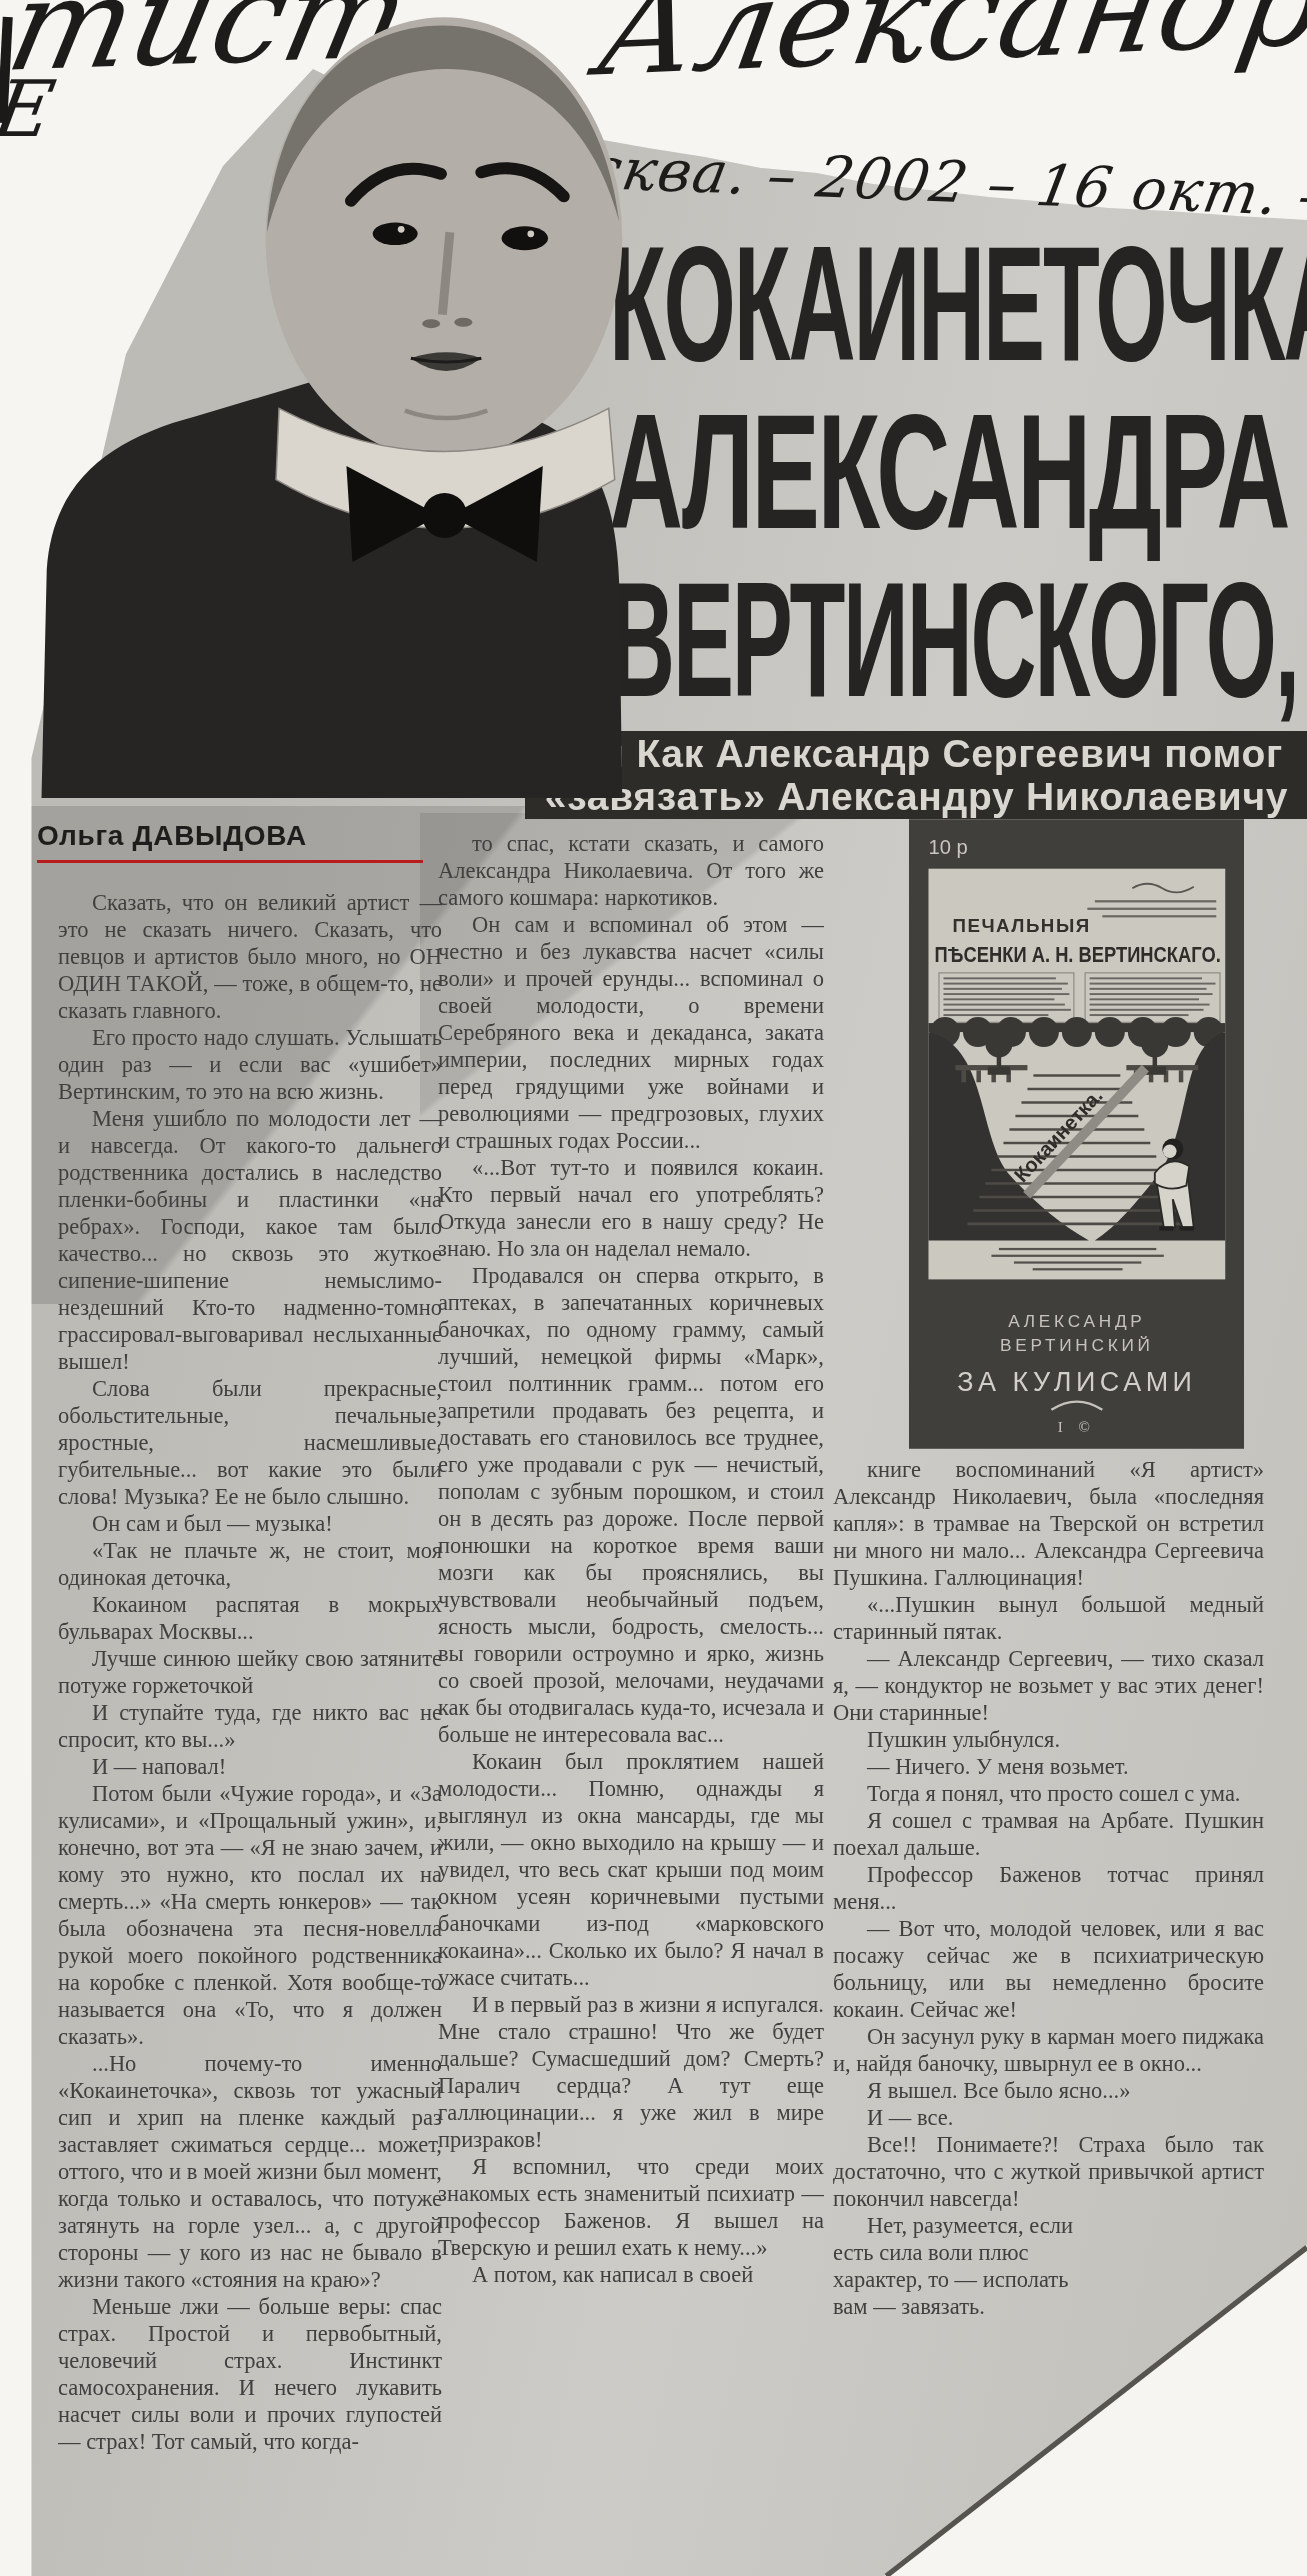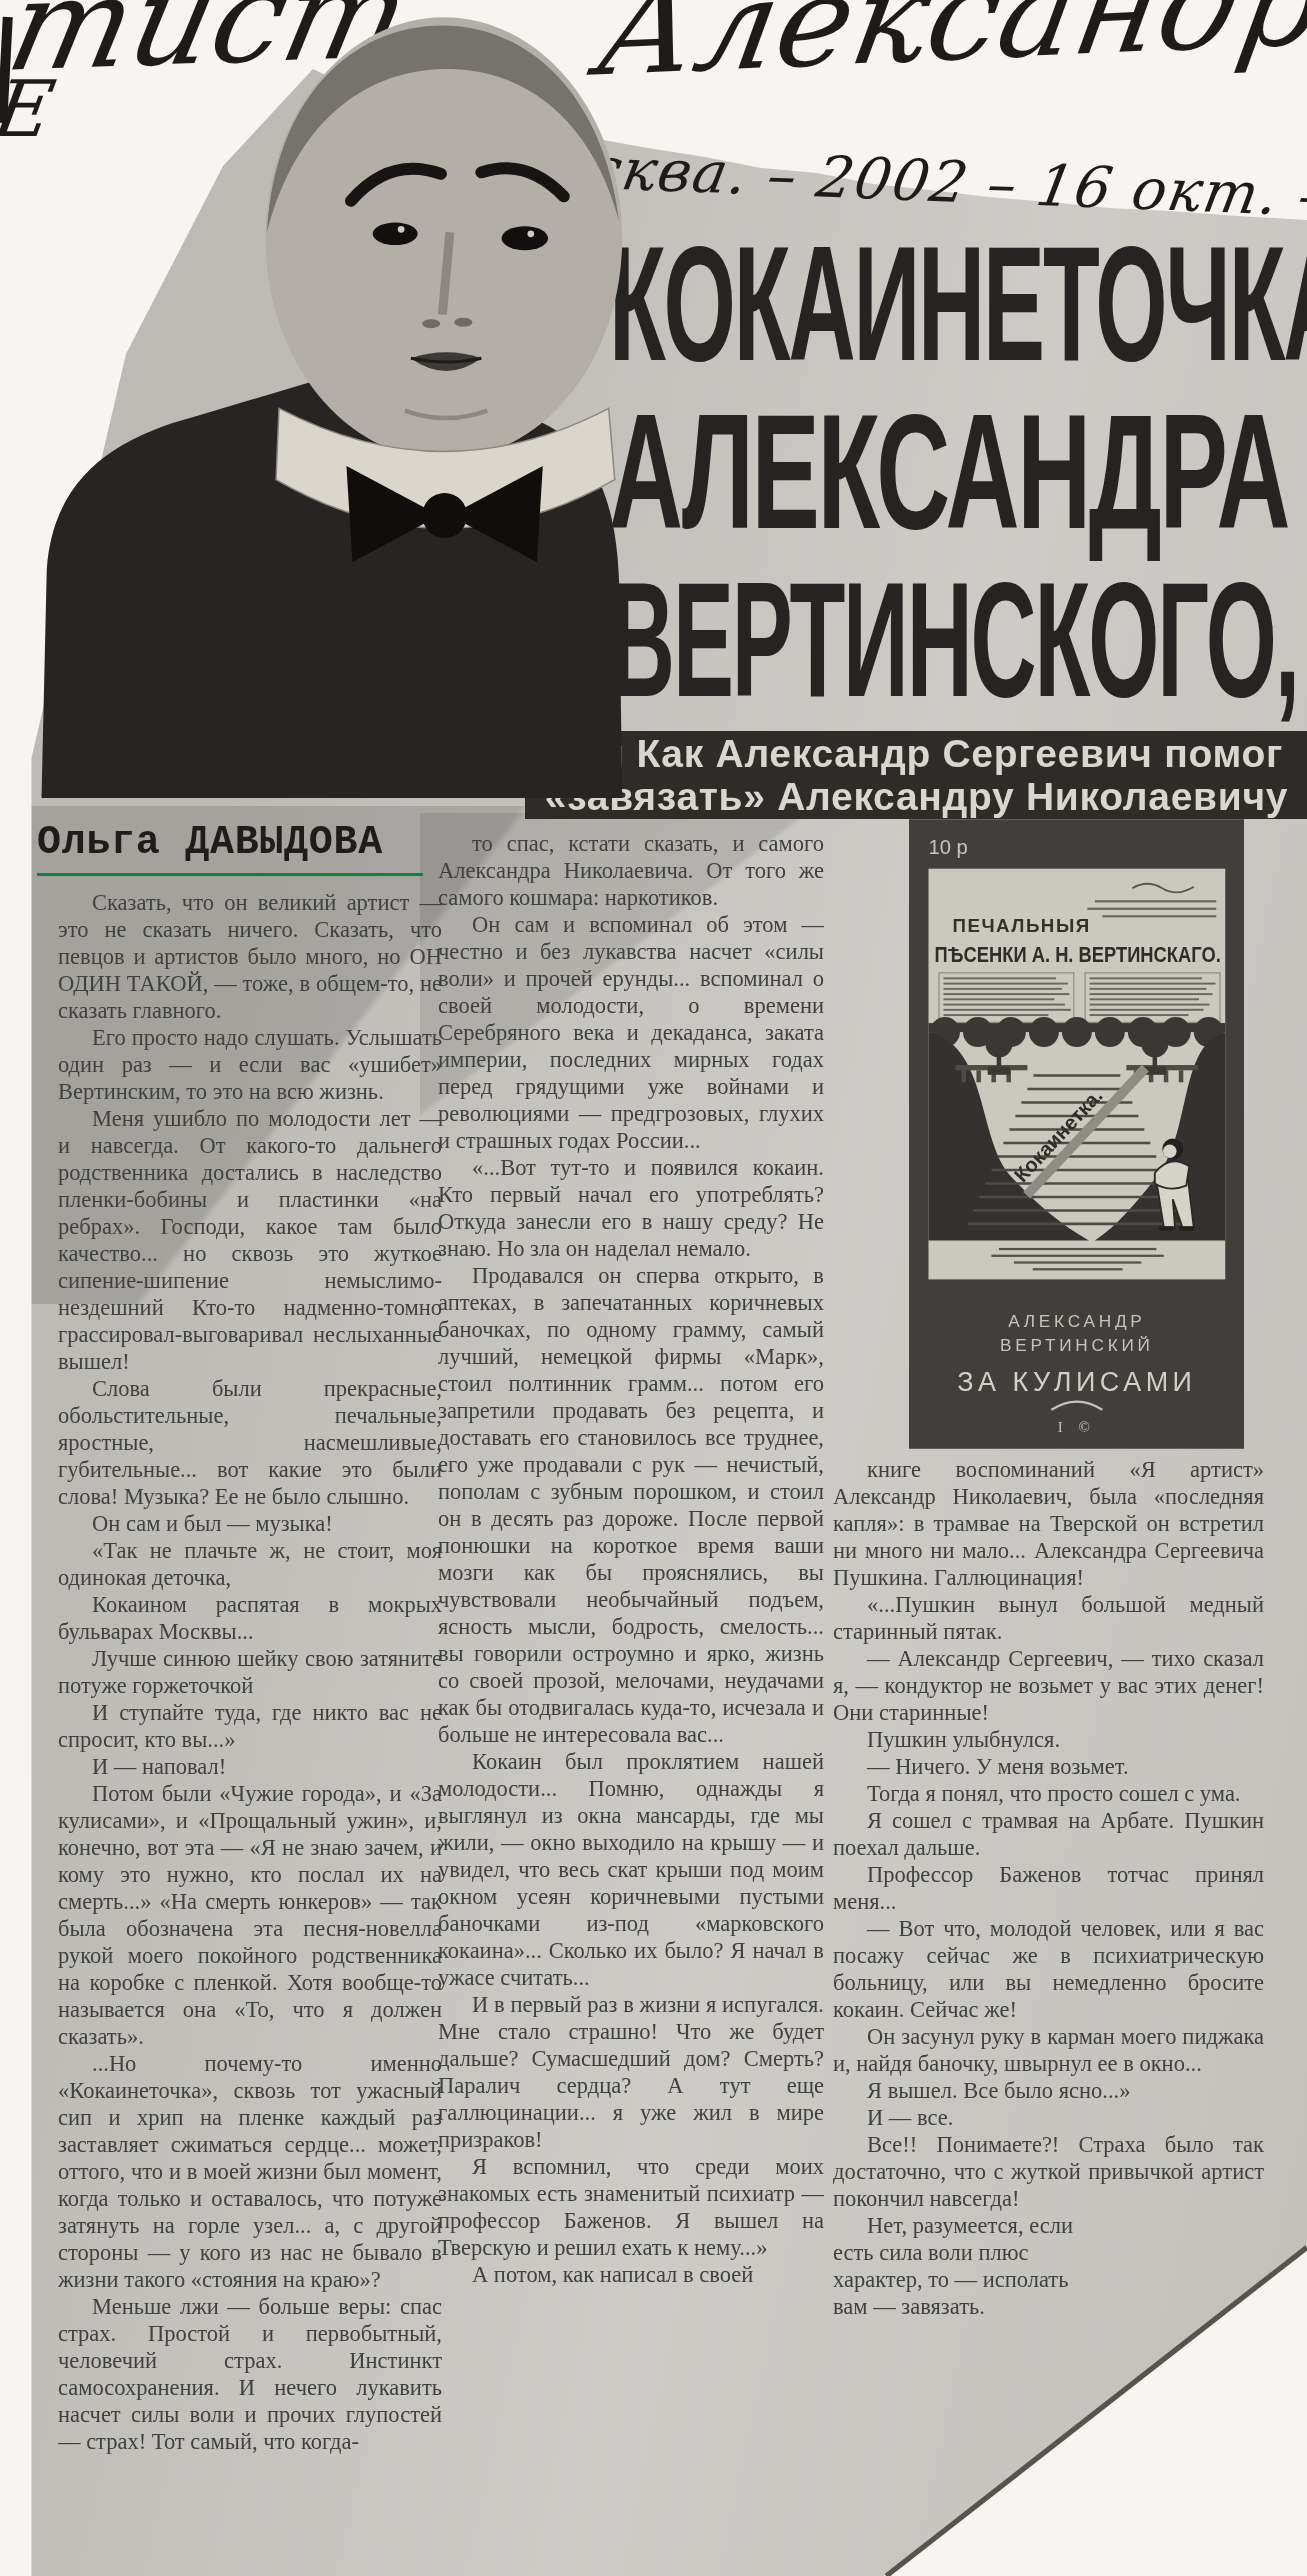--- a/index.html
+++ b/index.html
@@ -35,22 +35,22 @@
   .hl1{top:222px;} .hl1 span{transform:scale(.585,1.03);}
   .hl2{top:390px;} .hl2 span{transform:scale(.645,1.03);}
   .hl3{top:558px;} .hl3 span{transform:scale(.575,1.03);}
   
   .subhead{position:absolute;left:525px;top:731px;width:783px;height:88px;background:#2e2c29;
     z-index:3;display:flex;flex-direction:column;justify-content:center;text-align:center;
     font-family:"Liberation Sans",sans-serif;font-weight:700;font-size:39px;line-height:43px;
     color:#d9d6cf;letter-spacing:0.7px;}
   
   .byline{position:absolute;left:37px;top:820px;width:386px;z-index:3;
-    font-family:Liberation Mono, monospace;font-weight:700;font-size:40px;color:#1e1d1b;
-    padding-bottom:7.5px;border-bottom:3px solid #15803d;letter-spacing:0.7px;}
+    font-family:Liberation Sans, sans-serif;font-weight:700;font-size:28px;color:#1e1d1b;
+    padding-bottom:7.5px;border-bottom:3px solid #b91c1c;letter-spacing:0.7px;}
   
   .col{position:absolute;z-index:3;font-size:22.5px;line-height:27px;color:#404040;
     text-align:justify;overflow:hidden;}
   .col p{margin:0;text-indent:34px;}
   .col1{left:37px;top:889px;width:384px;height:1687px;margin-left:21px;}
   .col2{left:438px;top:830px;width:386px;height:1746px;}
   .col3{left:833px;top:1456px;width:431px;height:1120px;}
   .col3 p.p-cut{width:259px;text-align:left;}
   
   .poster{position:absolute;left:909px;top:819px;z-index:3;}

